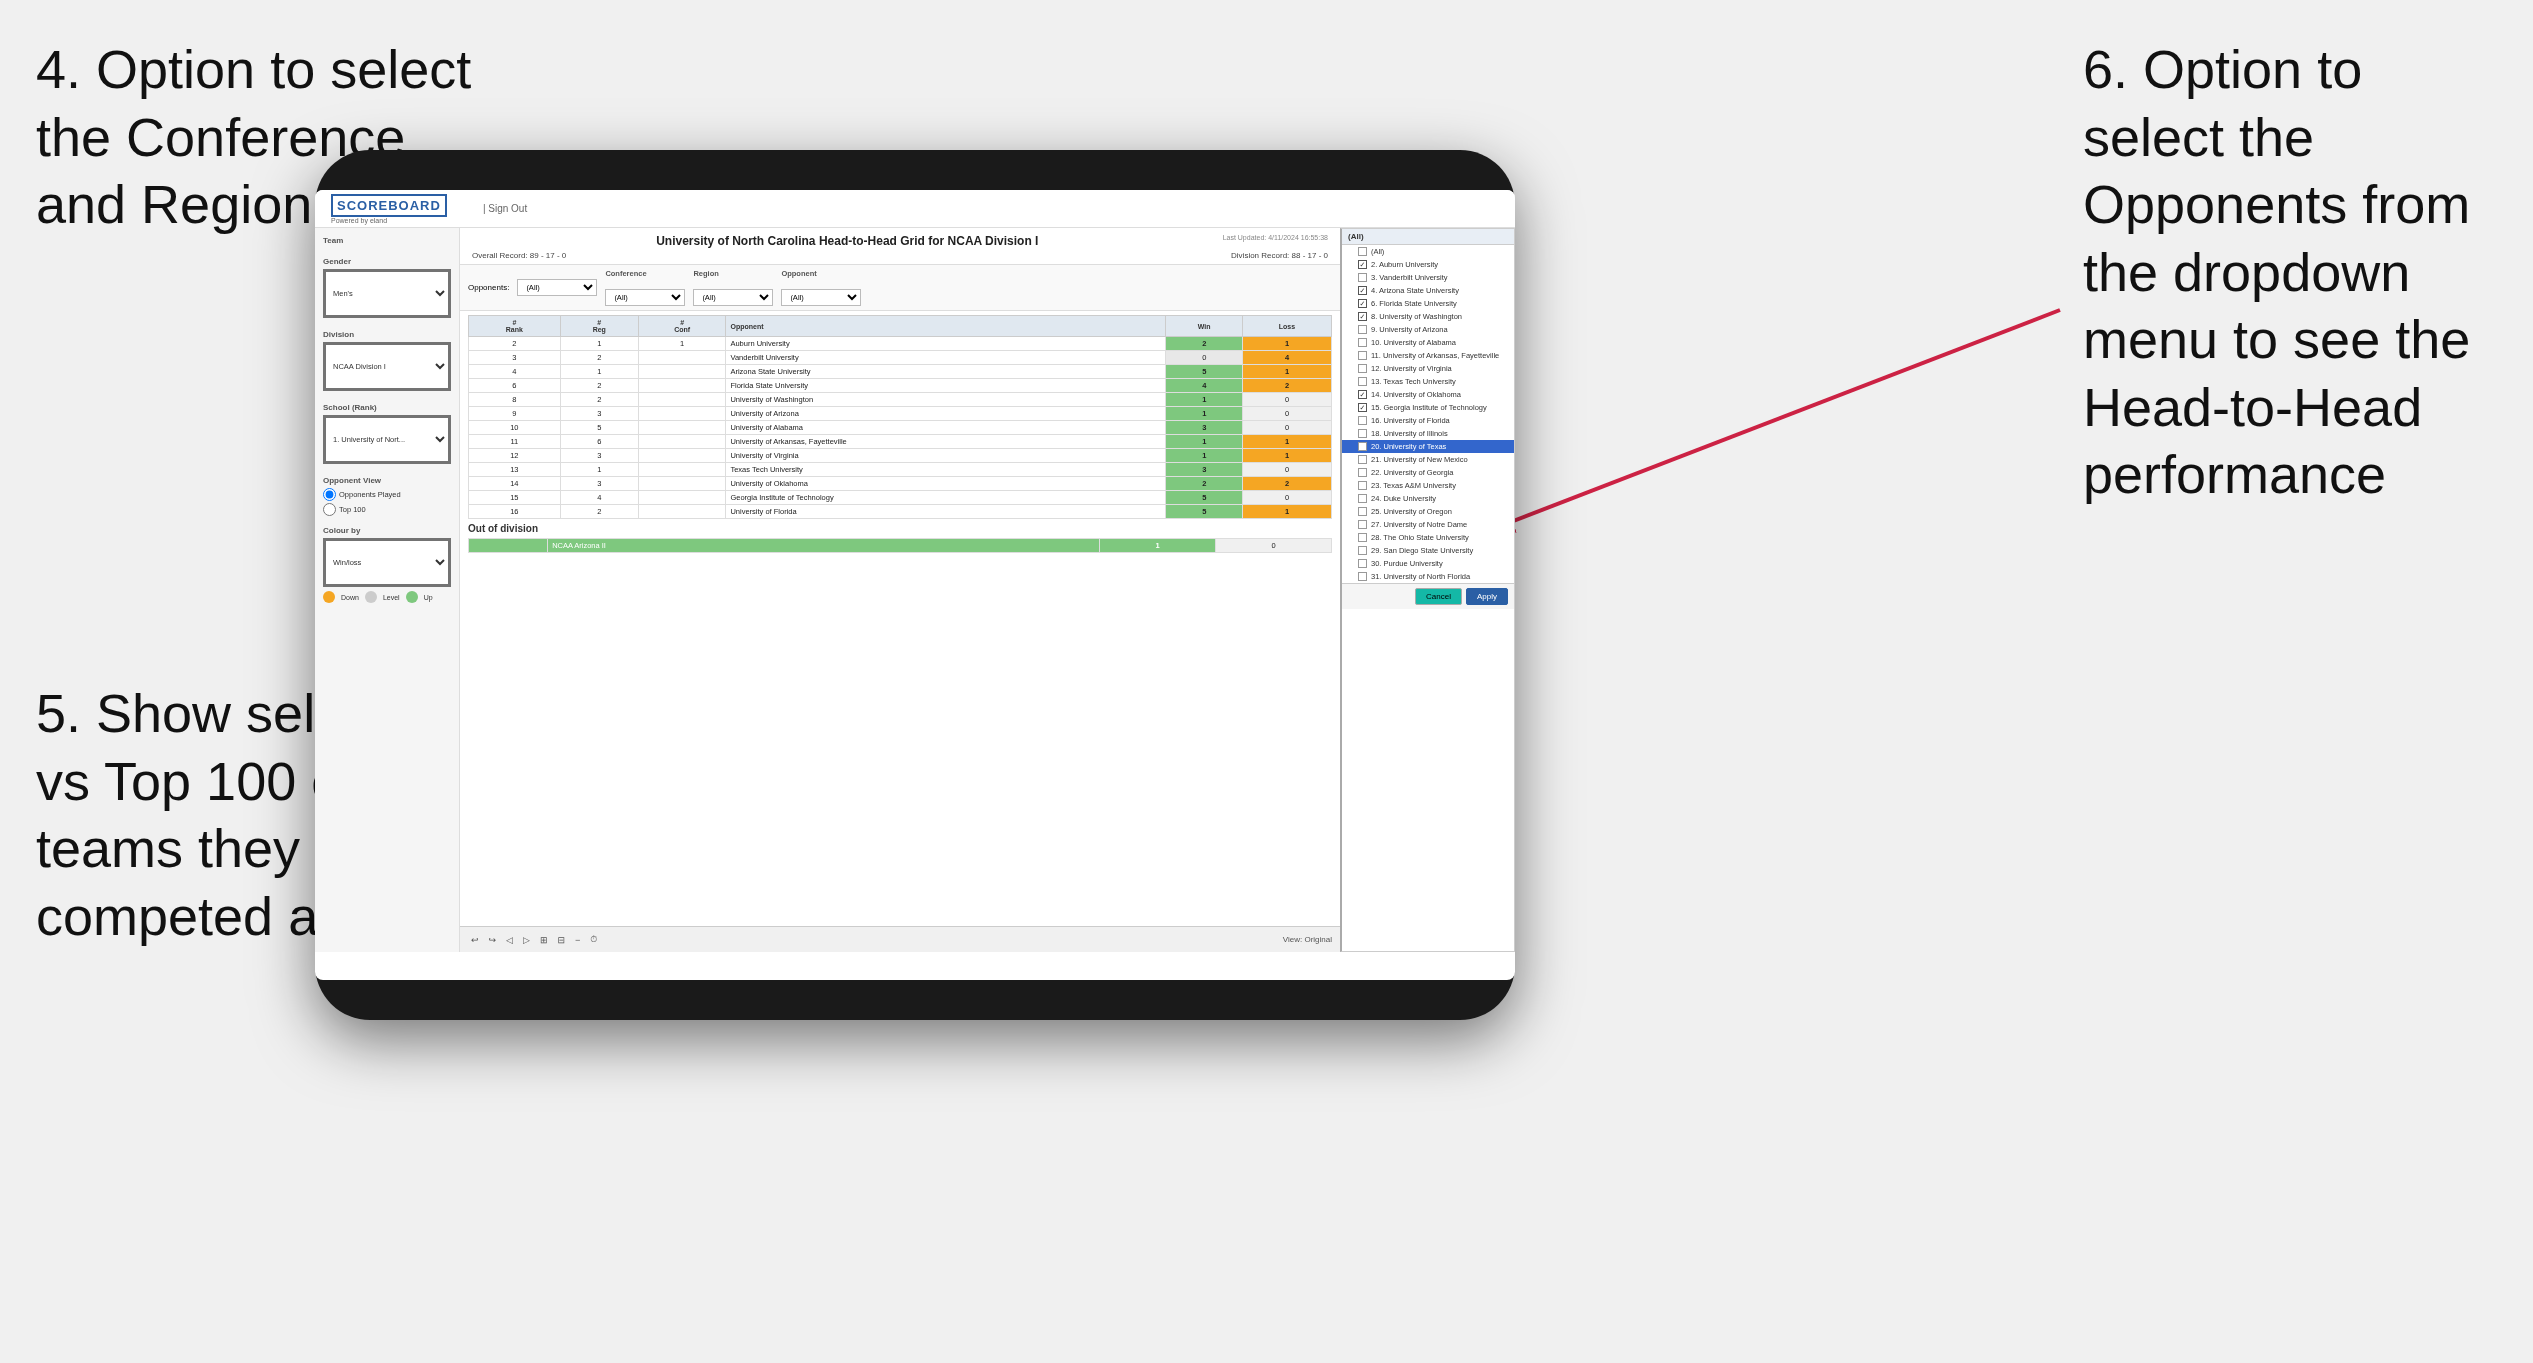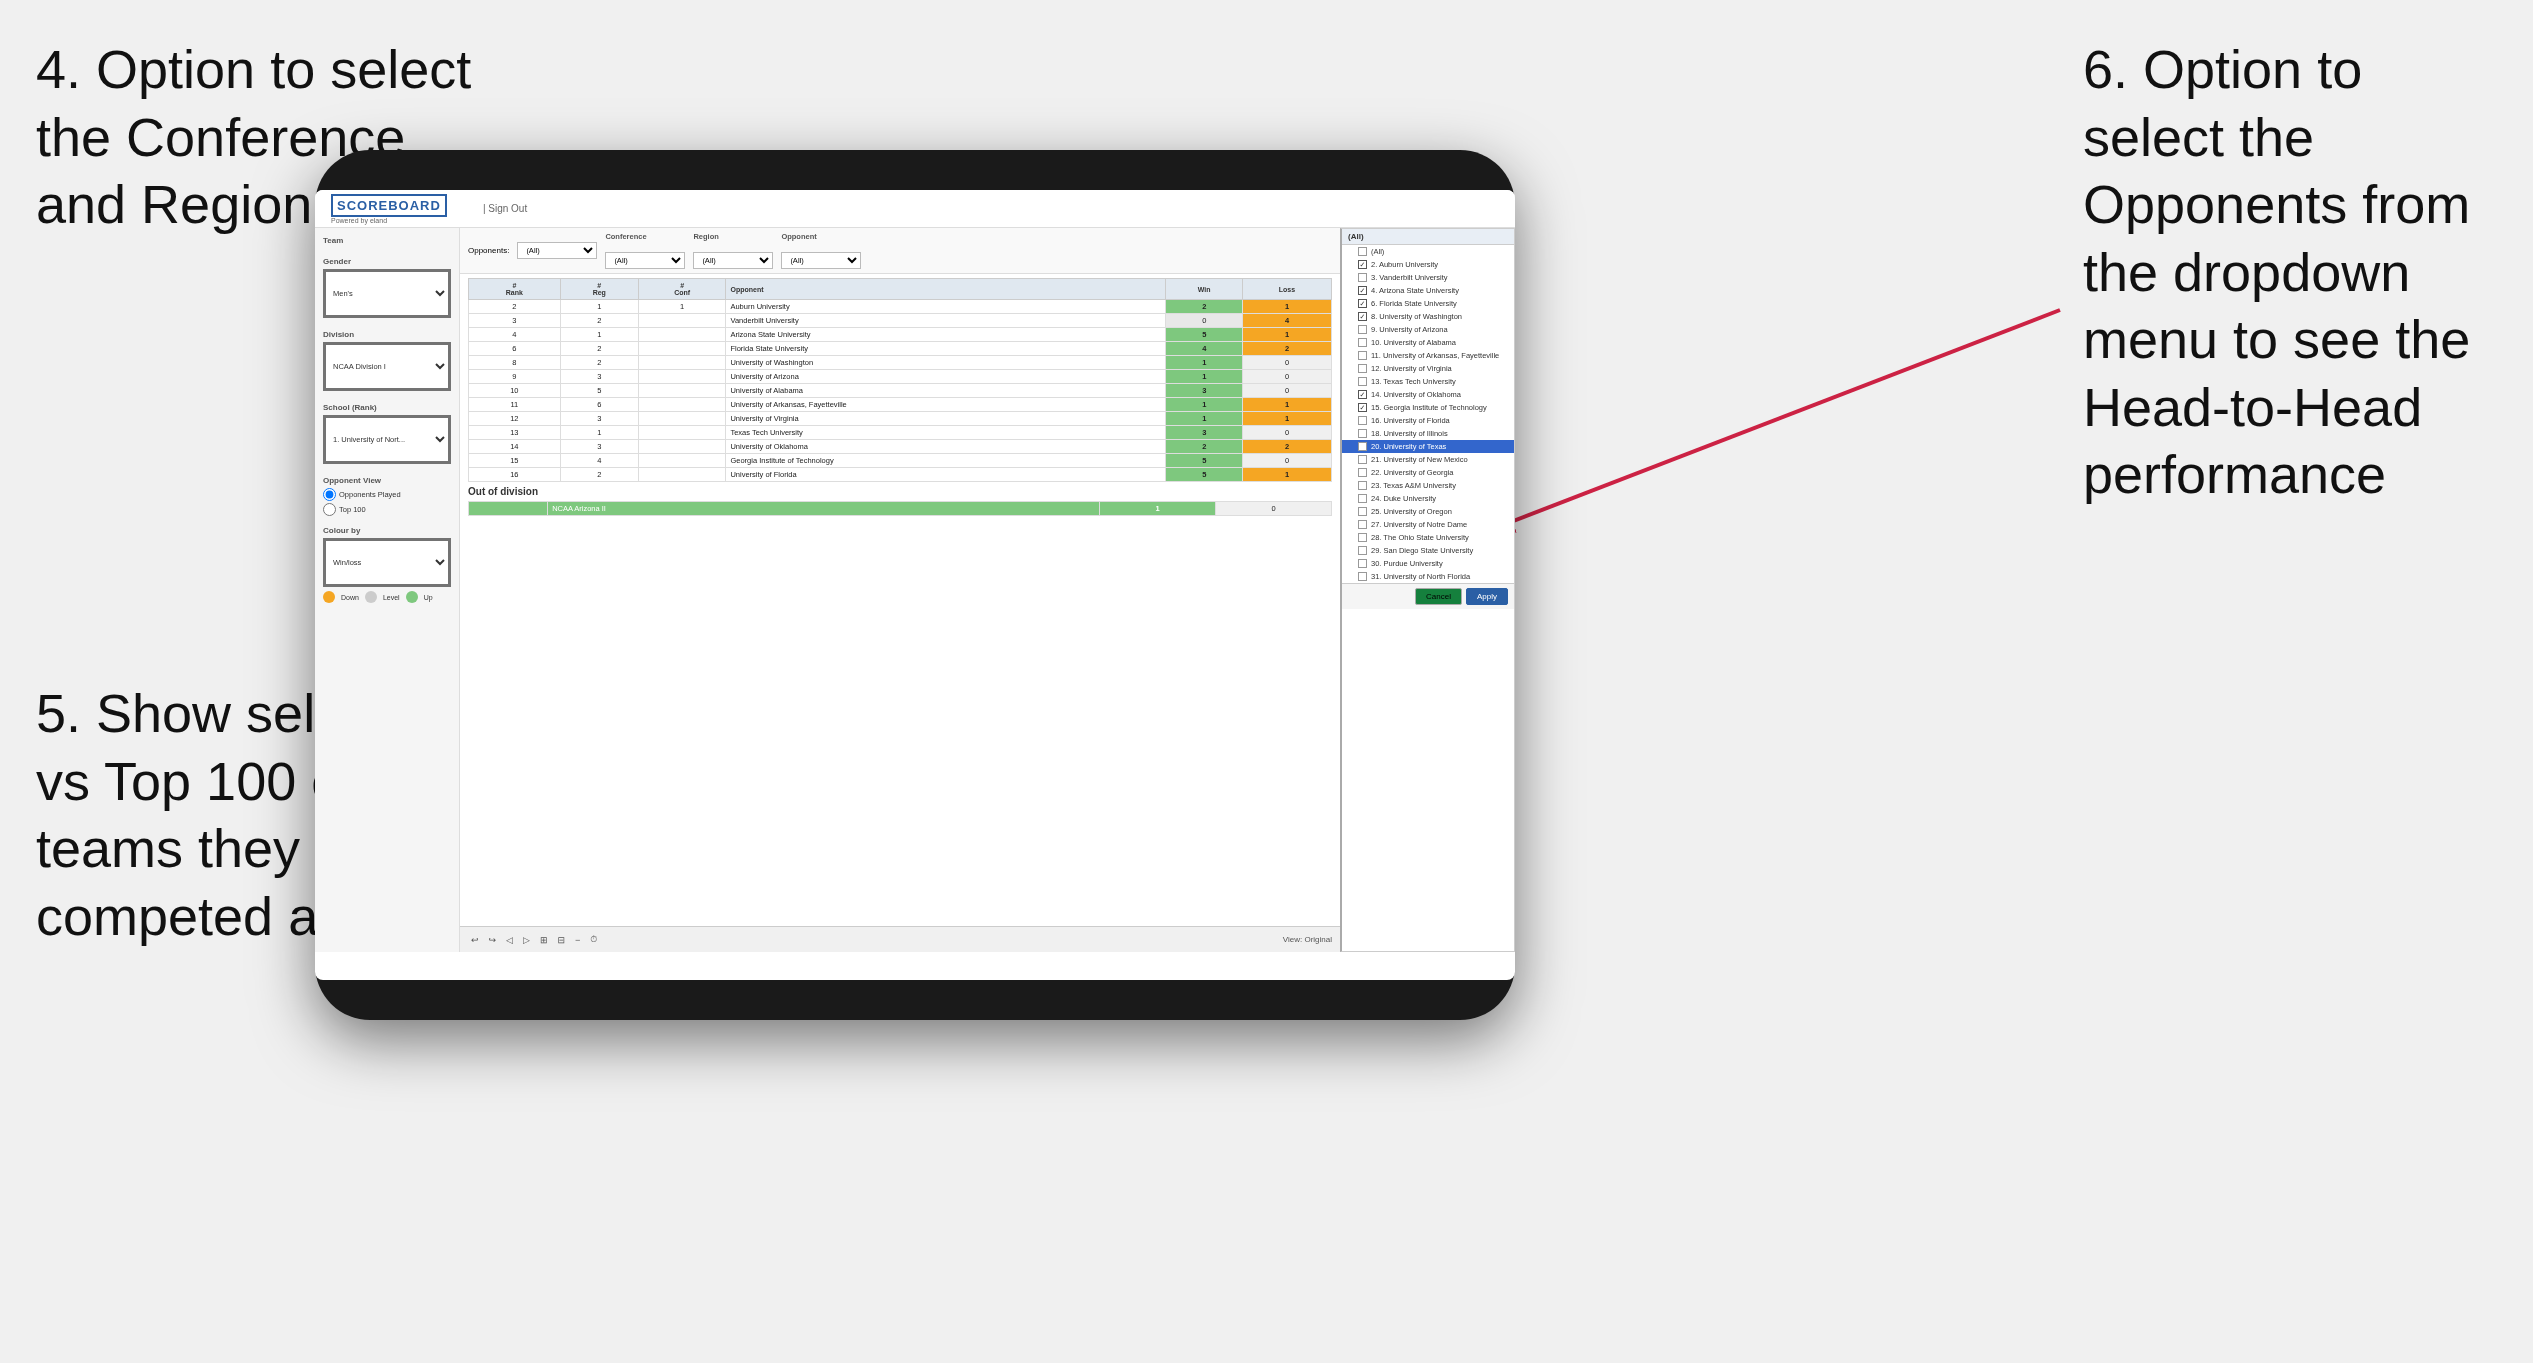--- a/index.html
+++ b/index.html
@@ -391,21 +391,21 @@
       border-top: 1px solid #ccc;
       justify-content: flex-end;
       background: #f5f5f5;
     }
 
     .footer-btn {
       font-size: 8px;
       padding: 3px 10px;
       cursor: pointer;
       border: 1px solid #aaa;
-      background: #15803d;
+      background: #14b8a6;
       border-radius: 2px;
     }
 
     .footer-btn.apply {
       background: #2a5fa5;
       color: #fff;
       border-color: #2a5fa5;
     }
   </style>
 </head>
@@ -503,20 +503,28 @@
             <div class="colour-dot" style="background:#cccccc;"></div>
             <span class="colour-label">Level</span>
             <div class="colour-dot" style="background:#7ec87e;"></div>
             <span class="colour-label">Up</span>
           </div>
         </div>
       </div>
 
       <div class="center-content">
 
+        <div class="title-area">
+          <span class="last-updated">Last Updated: 4/11/2024 16:55:38</span>
+          <div class="page-title">University of North Carolina Head-to-Head Grid for NCAA Division I</div>
+          <div class="records-row">
+            <span>Overall Record: 89 - 17 - 0</span>
+            <span>Division Record: 88 - 17 - 0</span>
+          </div>
+        </div>
 
         <div class="filter-row">
           <span>Opponents:</span>
           <select class="filter-select">
             <option>(All)</option>
           </select>
           <div class="filter-group">
             <span class="filter-label">Conference</span>
             <select class="filter-select">
               <option>(All)</option>

